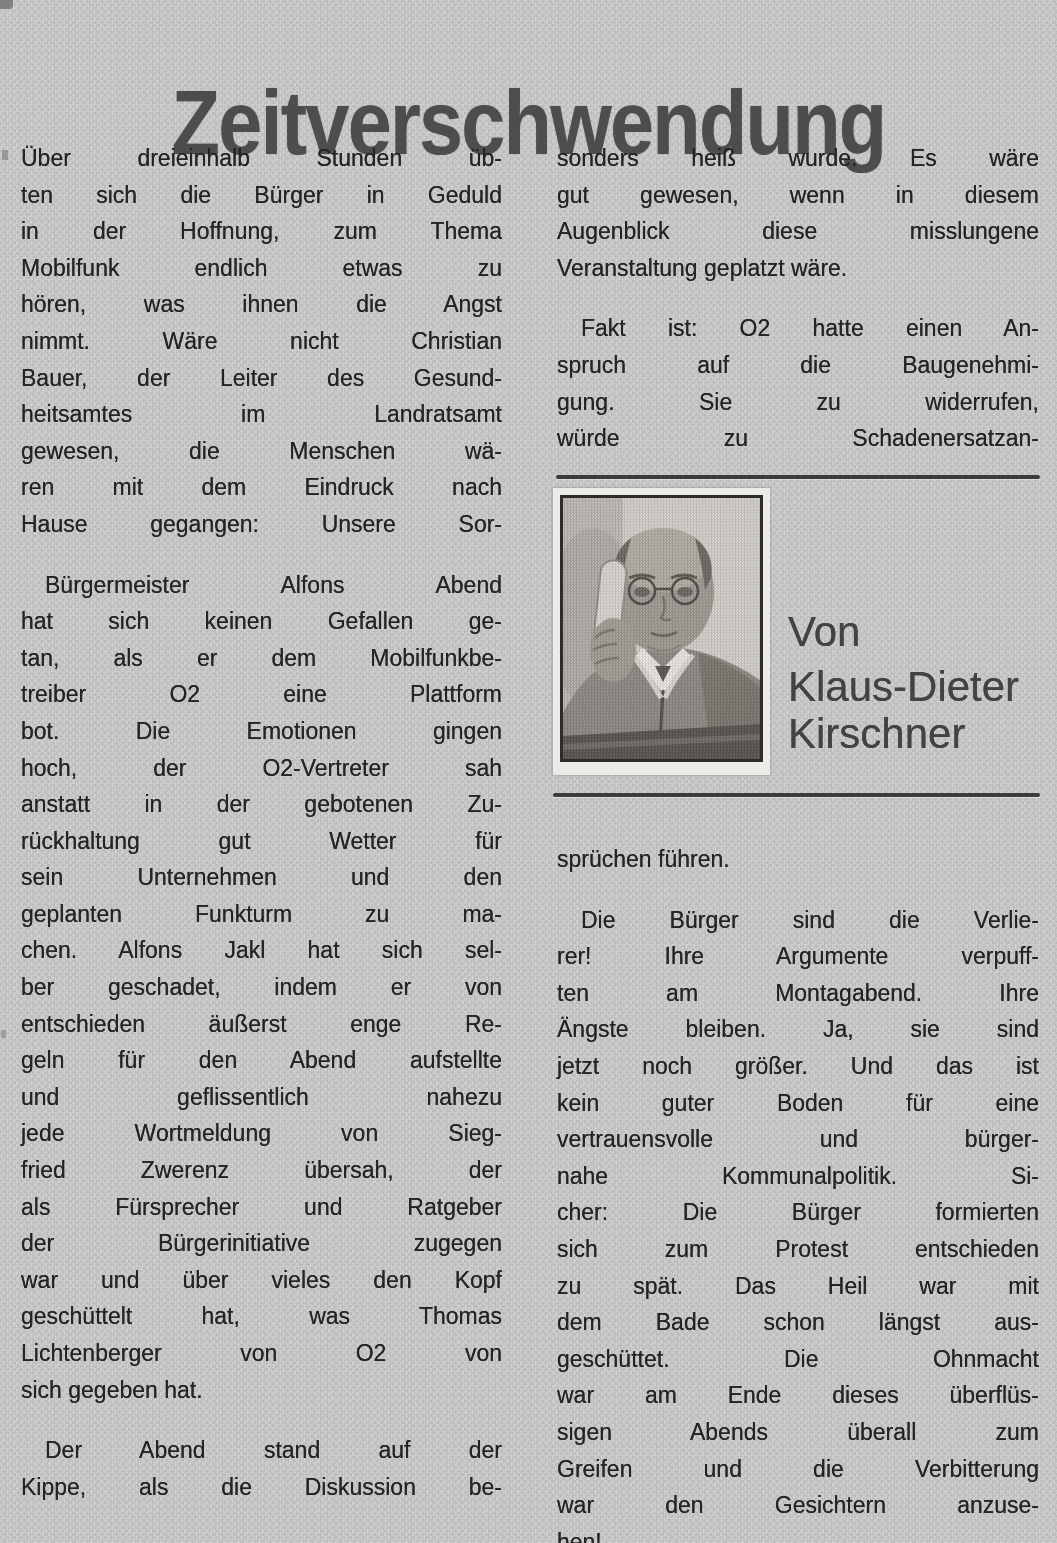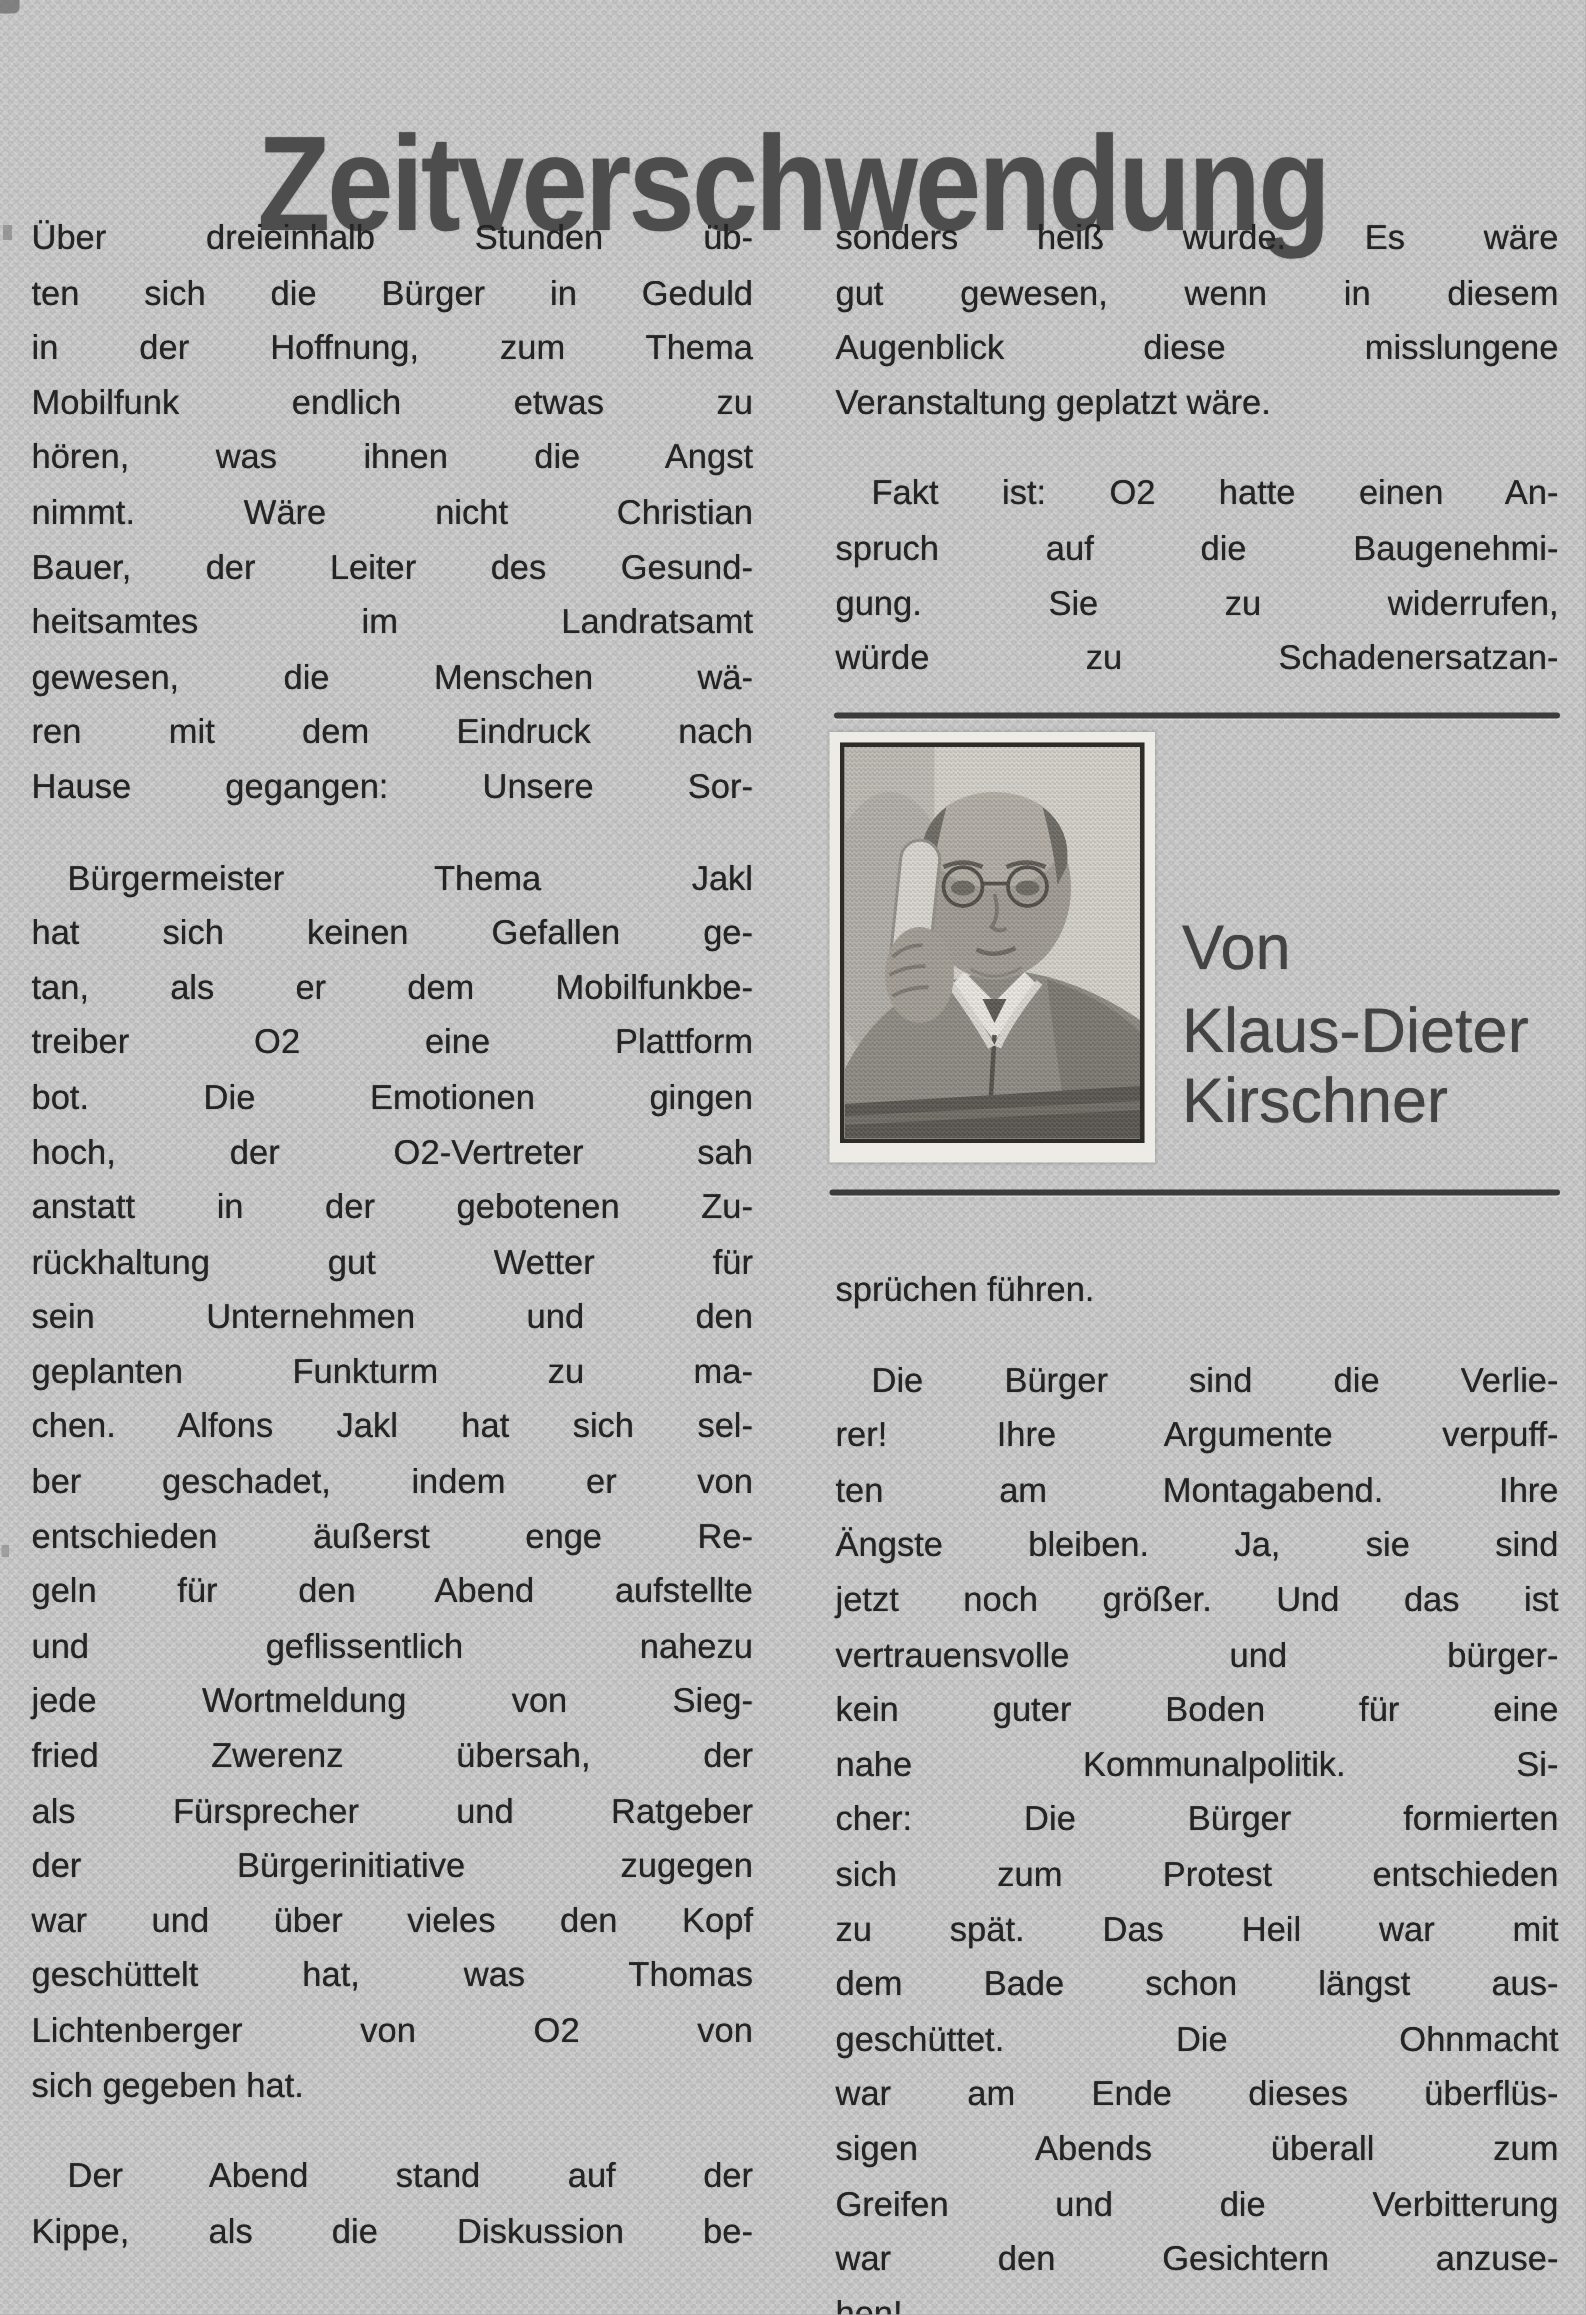--- a/index.html
+++ b/index.html
@@ -108,21 +108,21 @@
       <div class="line">ten sich die Bürger in Geduld</div>
       <div class="line">in der Hoffnung, zum Thema</div>
       <div class="line">Mobilfunk endlich etwas zu</div>
       <div class="line">hören, was ihnen die Angst</div>
       <div class="line">nimmt. Wäre nicht Christian</div>
       <div class="line">Bauer, der Leiter des Gesund-</div>
       <div class="line">heitsamtes im Landratsamt</div>
       <div class="line">gewesen, die Menschen wä-</div>
       <div class="line">ren mit dem Eindruck nach</div>
       <div class="line">Hause gegangen: Unsere Sor-</div>
-      <div class="line indent">Bürgermeister Thema Jakl</div>
+      <div class="line indent">Bürgermeister Alfons Abend</div>
       <div class="line">hat sich keinen Gefallen ge-</div>
       <div class="line">tan, als er dem Mobilfunkbe-</div>
       <div class="line">treiber O2 eine Plattform</div>
       <div class="line">bot. Die Emotionen gingen</div>
       <div class="line">hoch, der O2-Vertreter sah</div>
       <div class="line">anstatt in der gebotenen Zu-</div>
       <div class="line">rückhaltung gut Wetter für</div>
       <div class="line">sein Unternehmen und den</div>
       <div class="line">geplanten Funkturm zu ma-</div>
       <div class="line">chen. Alfons Jakl hat sich sel-</div>
@@ -207,22 +207,22 @@
 
   <div class="rule" id="rule-bottom"></div>
 
   <div class="col" id="col-right-bottom">
       <div class="line endline">sprüchen führen.</div>
       <div class="line indent">Die Bürger sind die Verlie-</div>
       <div class="line">rer! Ihre Argumente verpuff-</div>
       <div class="line">ten am Montagabend. Ihre</div>
       <div class="line">Ängste bleiben. Ja, sie sind</div>
       <div class="line">jetzt noch größer. Und das ist</div>
+      <div class="line">kein guter Boden für eine</div>
       <div class="line">vertrauensvolle und bürger-</div>
-      <div class="line">kein guter Boden für eine</div>
       <div class="line">nahe Kommunalpolitik. Si-</div>
       <div class="line">cher: Die Bürger formierten</div>
       <div class="line">sich zum Protest entschieden</div>
       <div class="line">zu spät. Das Heil war mit</div>
       <div class="line">dem Bade schon längst aus-</div>
       <div class="line">geschüttet. Die Ohnmacht</div>
       <div class="line">war am Ende dieses überflüs-</div>
       <div class="line">sigen Abends überall zum</div>
       <div class="line">Greifen und die Verbitterung</div>
       <div class="line">war den Gesichtern anzuse-</div>

